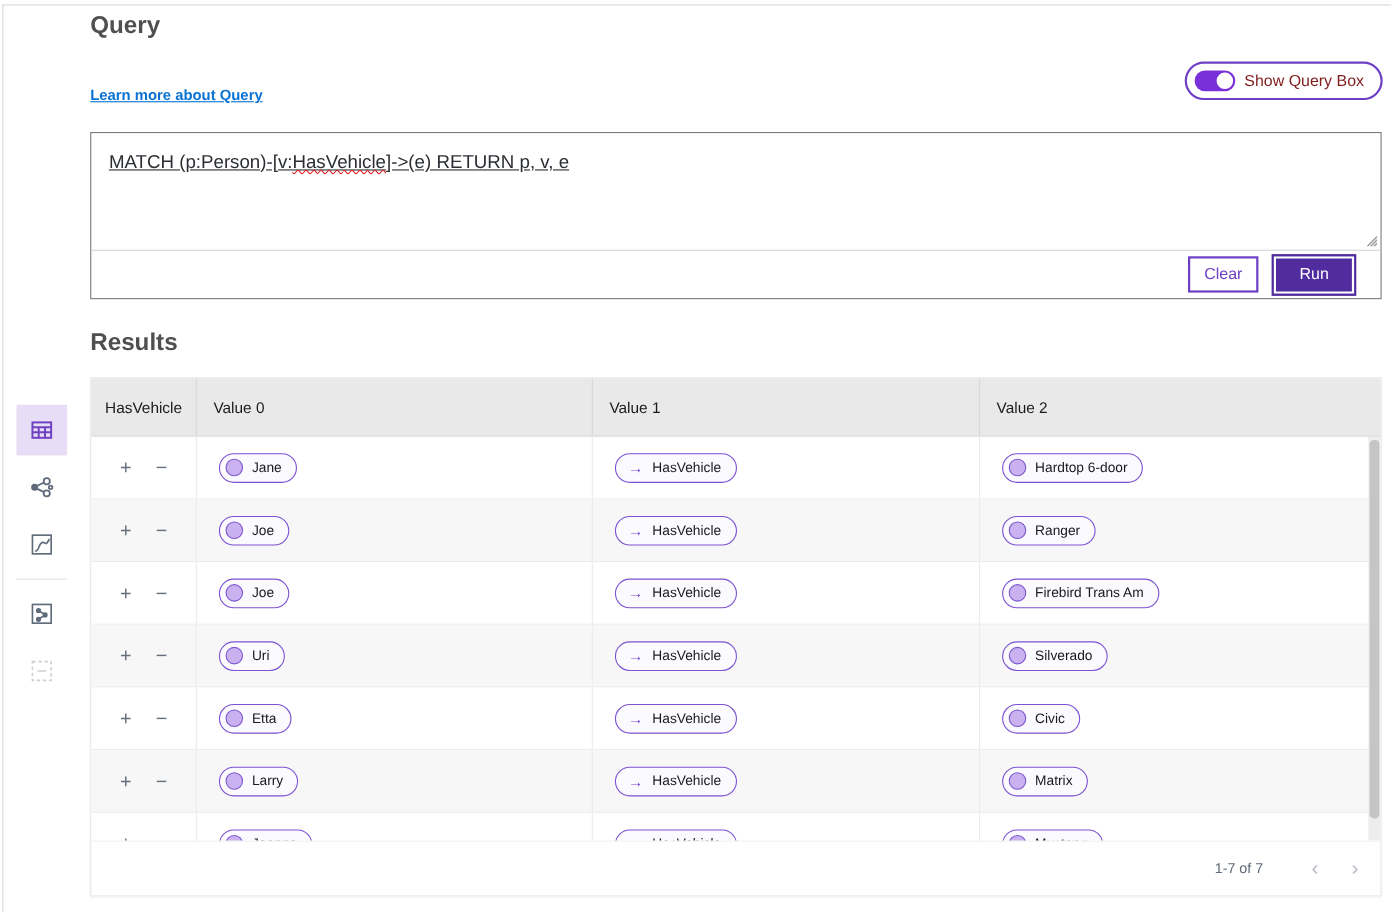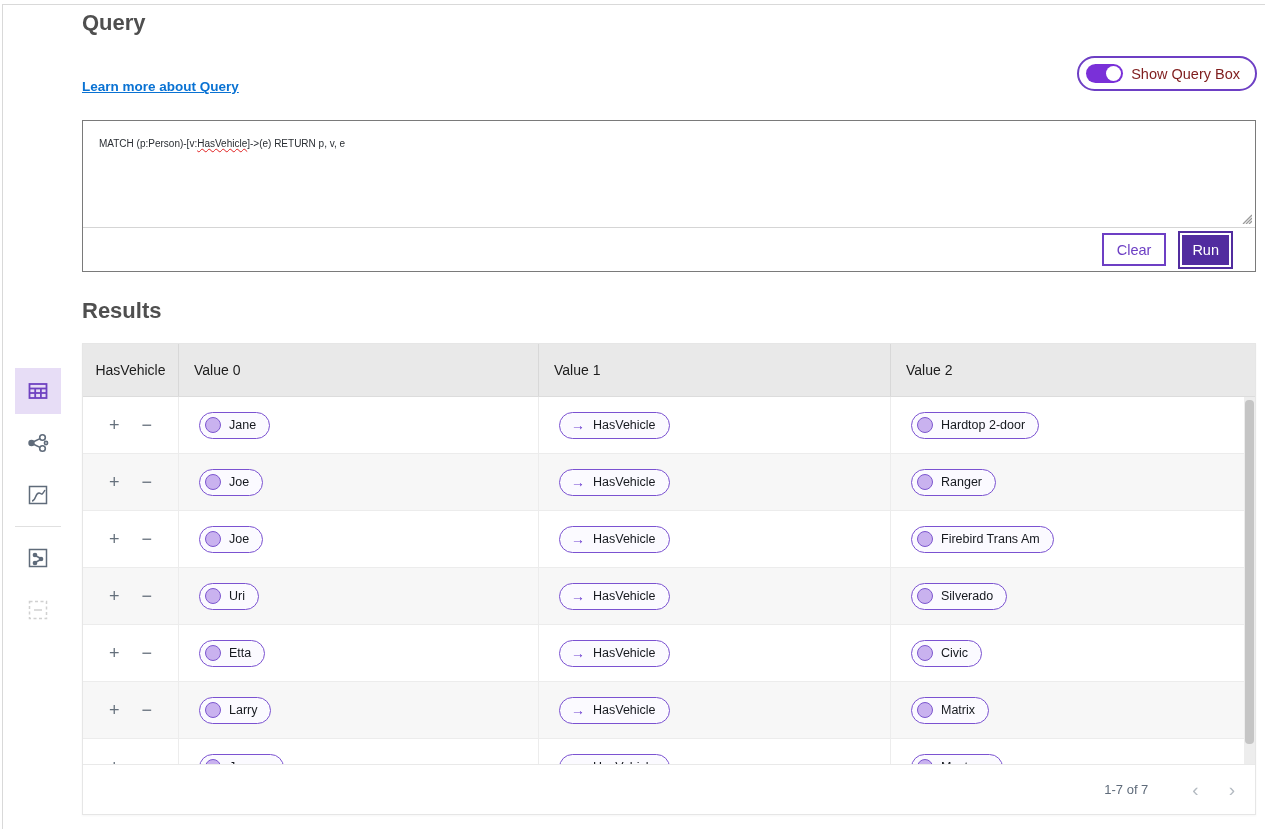--- a/index.html
+++ b/index.html
@@ -15,28 +15,28 @@
   .q-desc  { position:absolute; left:82px; top:54px; font-size:13.5px; color:#23272b; }
   .q-link  { position:absolute; left:82px; top:79px; font-size:13.5px; font-weight:bold; color:#0972d3; text-decoration:underline; cursor:pointer; }
 
   .toggle-pill { position:absolute; top:56px; right:8px; height:35px; display:inline-flex; align-items:center;
                  gap:8px; padding:0 15px 0 7px; border:2px solid #6d3fc4; border-radius:18px; background:#fff; cursor:pointer; }
   .toggle-track { position:relative; width:37px; height:19px; border-radius:10px; background:#7a30d8; }
   .toggle-knob { position:absolute; top:2px; right:2px; width:15px; height:15px; border-radius:50%; background:#fff; }
   .toggle-label { font-size:14.5px; color:#7f1d1d; }
 
   .query-box { position:absolute; left:82px; top:120px; width:1174px; height:152px; border:1px solid #7a7a7a; background:#fff; }
-  .query-edit { position:relative; height:107px; border-bottom:1px solid #d5d5d5; padding:17px 16px; font-size:10px; color:#2a2e33; }
+  .query-edit { position:relative; height:107px; border-bottom:1px solid #d5d5d5; padding:17px 16px; font-size:17px; color:#2a2e33;text-decoration:underline; }
   .squiggle { text-decoration:underline; text-decoration-style:wavy; text-decoration-color:#e02020; text-decoration-thickness:1px; }
   .resize-handle { position:absolute; right:3px; bottom:3px; width:12px; height:12px; }
   .query-actions { height:43px; display:flex; align-items:center; justify-content:flex-end; gap:14px; padding-right:24px; }
   .btn-clear { min-width:56px; height:33px; background:#fff; border:2px solid #6d3fc4; color:#6d3fc4;
                font-size:14.5px; font-family:inherit; padding:0 13px; cursor:pointer; }
   .btn-run { min-width:46px; height:34px; background:#512c9f; border:2px solid #fff; outline:2px solid #512c9f;
-             color:#fff; font-size:14.5px; font-family:inherit; padding:0 10px; cursor:pointer; }
+             color:#fff; font-size:14.5px; font-family:inherit; padding:0 21px; cursor:pointer; }
 
   
   .r-title { position:absolute; left:82px; top:298px; font-size:22px; font-weight:bold; color:#4f4f4f; }
 
   .view-switcher { position:absolute; left:15px; top:368px; width:46px; }
   .view-btn { width:46px; height:46px; display:flex; align-items:center; justify-content:center; background:transparent;
               border:none; cursor:pointer; margin-bottom:6px; }
   .view-btn.active { background:#e7ddf6; }
   .view-divider { width:46px; height:1px; background:#e0e0e0; margin:8px 0; }
 
@@ -178,21 +178,21 @@
           </div>
         <div class="cell val w1">
             <span class="pill edge">
               <span class="edge-arrow">→</span>
               <span class="pill-label">HasVehicle</span>
             </span>
           </div>
         <div class="cell val w2">
             <span class="pill node">
               <span class="node-dot"></span>
-              <span class="pill-label">Hardtop 2-door</span>
+              <span class="pill-label">Hardtop 6-door</span>
             </span>
           </div>
       </div>
 
       <div class="trow">
         <div class="cell sel col-sel">
           <button class="rowbtn">+</button>
           <button class="rowbtn">−</button>
         </div>
         <div class="cell val w0">

